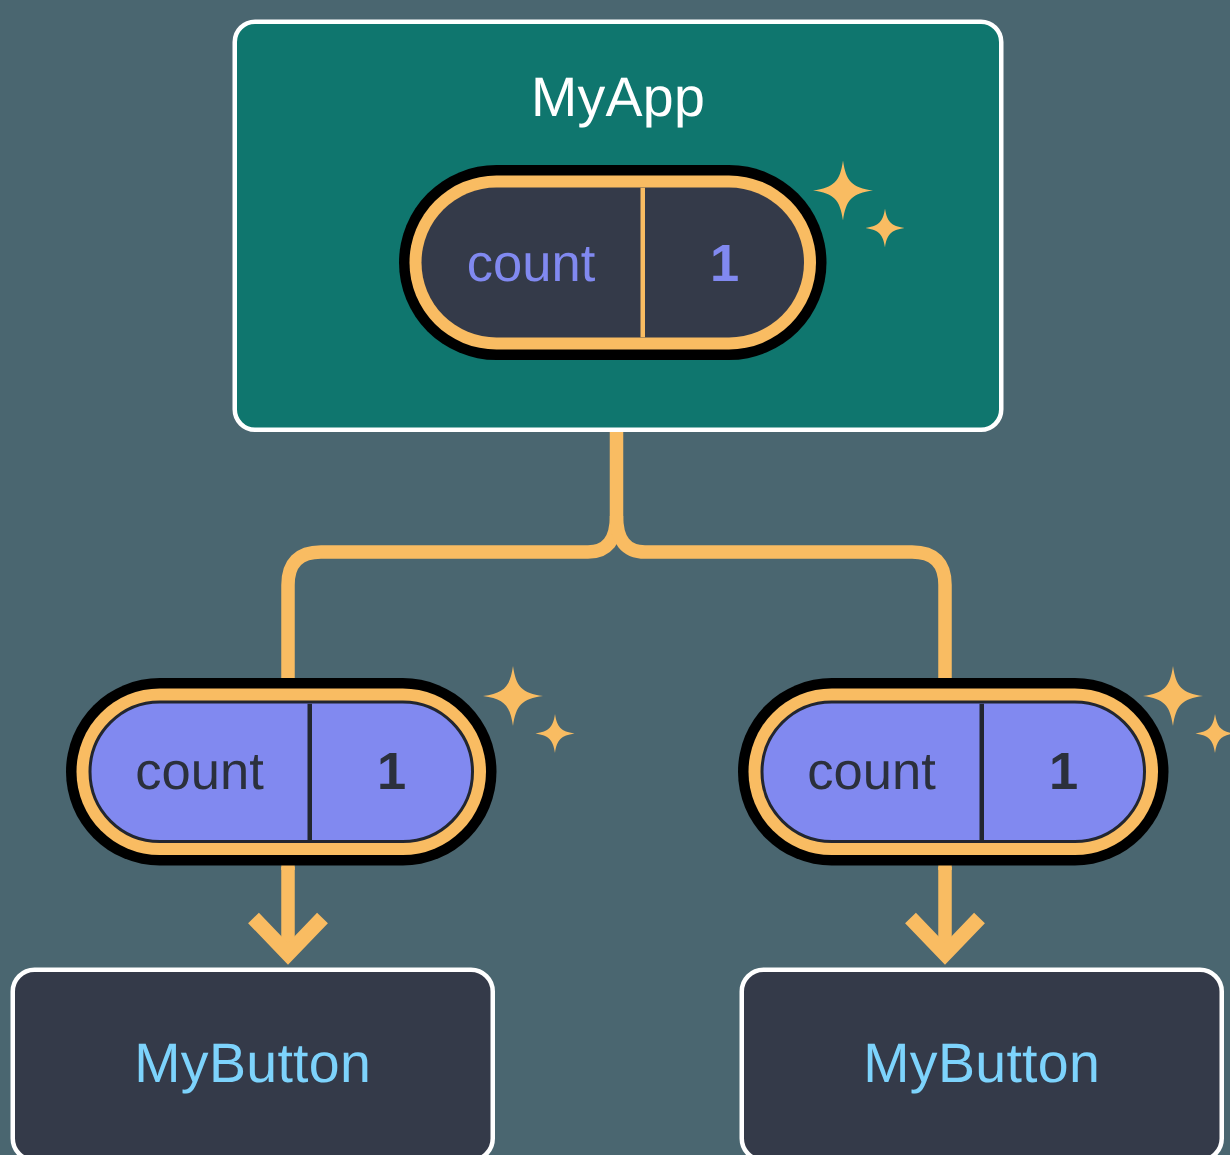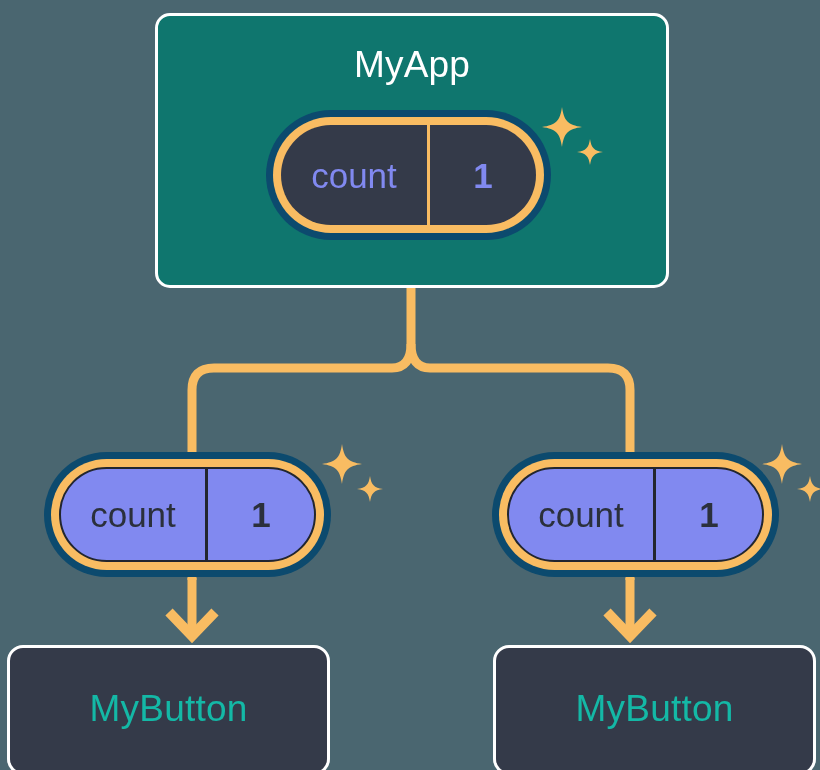--- a/index.html
+++ b/index.html
@@ -59,35 +59,35 @@
     border: 3px solid #ffffff;
     border-radius: 16px;
     box-sizing: border-box;
     display: flex;
     align-items: center;
     justify-content: center;
   }
   .leaf-card.left  { left: 7px;   top: 645px; width: 323px; height: 130px; }
   .leaf-card.right { left: 493px; top: 645px; width: 323px; height: 130px; }
   .leaf-title {
-    color: #14b8a6;
+    color: #7dd3fc;
     font-size: 37px;
     font-weight: 400;
     letter-spacing: 0.2px;
     line-height: 1;
     white-space: nowrap;
     margin-top: -4px;
   }
 
   
   .pill {
     position: absolute;
     box-sizing: border-box;
     border-radius: 999px;
-    background: #0c4a6e;              
+    background: #000000;              
     padding: 7px;
     display: block;
   }
   .pill-inner {
     box-sizing: border-box;
     width: 100%;
     height: 100%;
     border-radius: 999px;
     background: #f9bc62;              
     padding: 8px;

